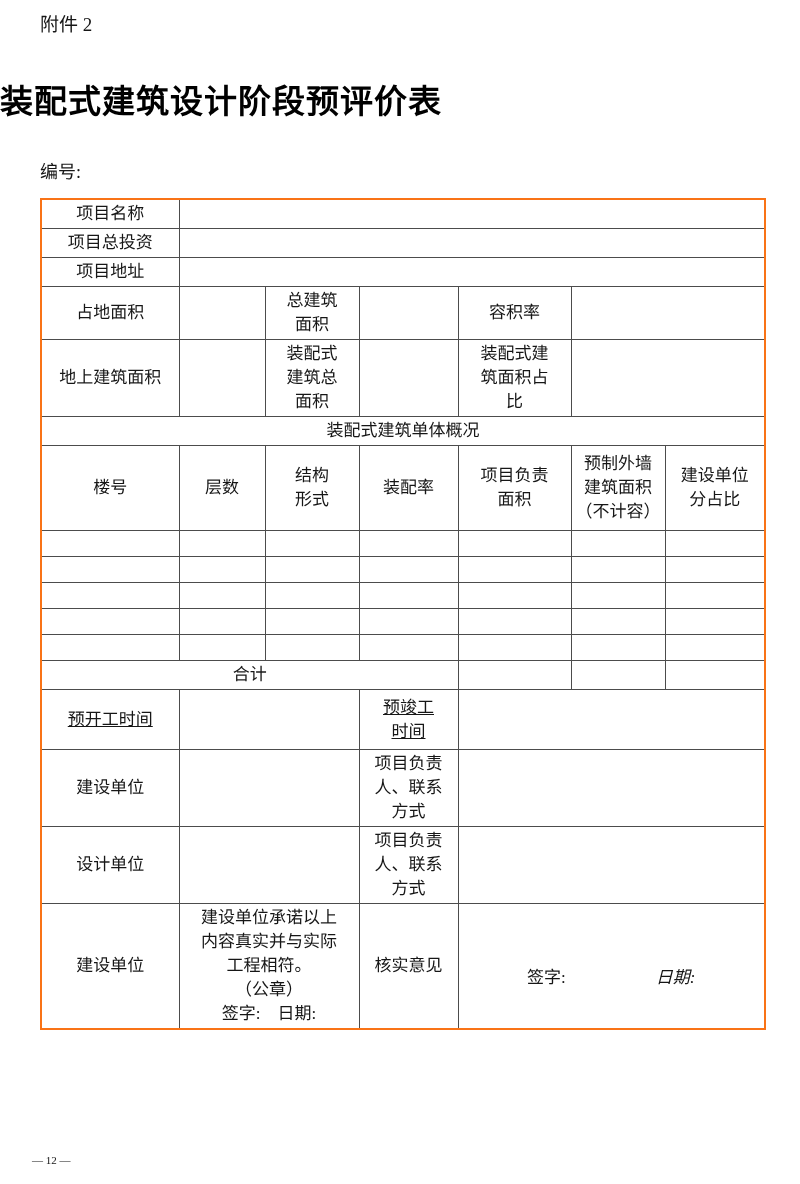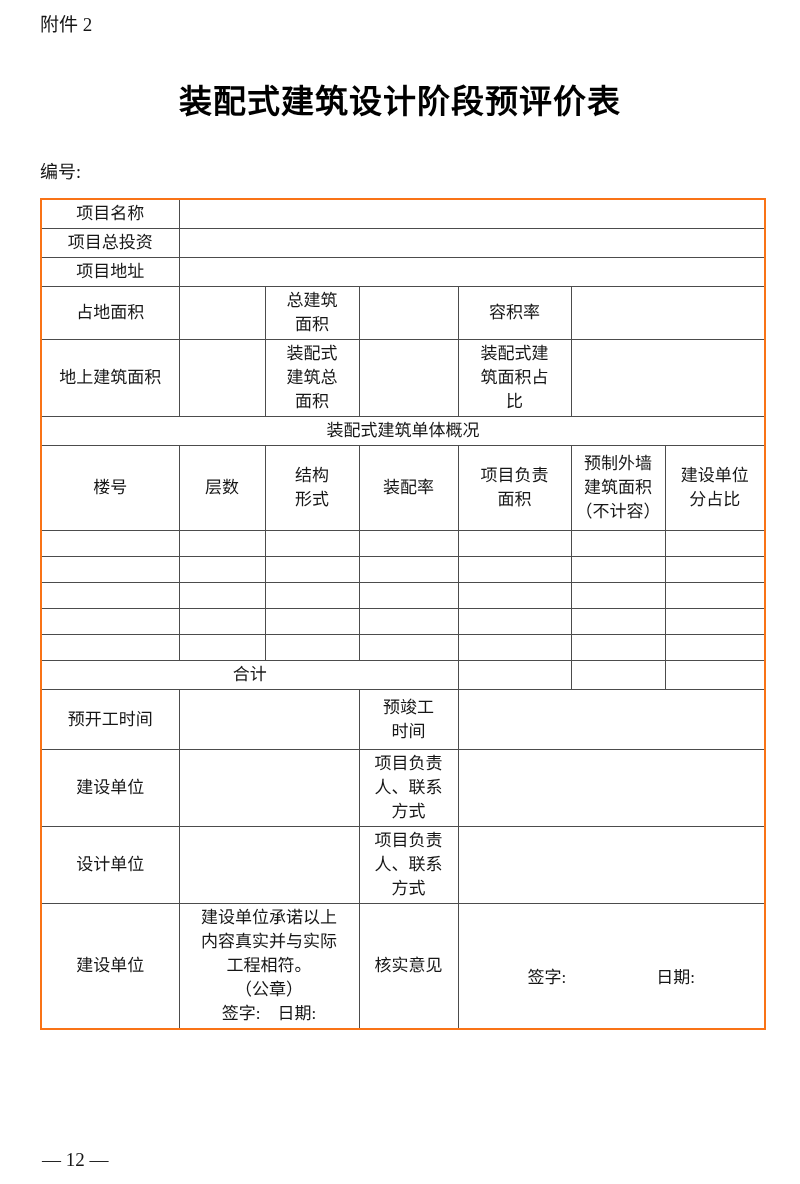--- a/index.html
+++ b/index.html
@@ -10,21 +10,20 @@
     overflow:hidden;
     font-family:"Liberation Serif","DejaVu Serif",serif;
     color:#161616;
   }
   .attachment{
     margin:12px 0 0 40px;
     font-size:19px;line-height:26px;
   }
   .doc-title{
     margin:44px 0 0 0;
-    text-align:center;
     font-size:33px;line-height:40px;
     font-weight:bold;
     letter-spacing:1px;
     color:#000;
   }
   .serial{
     margin:38px 0 14px 40px;
     font-size:18px;line-height:24px;
   }
   table.form{
@@ -39,44 +38,44 @@
     font-size:17px;
     line-height:24px;
     text-align:center;
     vertical-align:middle;
     padding:2px 4px;
     white-space:pre-line;
     overflow:hidden;
   }
   tr.h27{height:27px;}
   tr.h46{height:46px;}
-  tr.h60{height:60px;}
+  tr.h60{height:60px;text-decoration:underline;}
   tr.h72{height:72px;}
   tr.h74{height:74px;}
   tr.h85{height:85px;}
   tr.h26{height:26px;padding-left:32px;}
   tr.h120{height:120px;}
   td.commitment{
     text-align:left;
     vertical-align:top;
     padding:4px 6px 2px 12px;
     line-height:23px;
     margin-left:47px;
   }
   td.sign-cell{
     vertical-align:bottom;
     text-align:left;
     padding:0 0 8px 58px;
     white-space:normal;
   }
-  td.sign-cell .date{margin-left:90px;}
+  td.sign-cell .date{margin-left:90px;font-style:italic;}
   .page-number{
     position:absolute;
-    left:42px;top:1148px;
-    font-size:19px;line-height:24px;
+    left:32px;top:1148px;
+    font-size:11px;line-height:24px;
   }
 </style>
 </head>
 <body>
 
 <div class="attachment">附件 2</div>
 
 <h1 class="doc-title">装配式建筑设计阶段预评价表</h1>
 
 <div class="serial">编号:</div>

